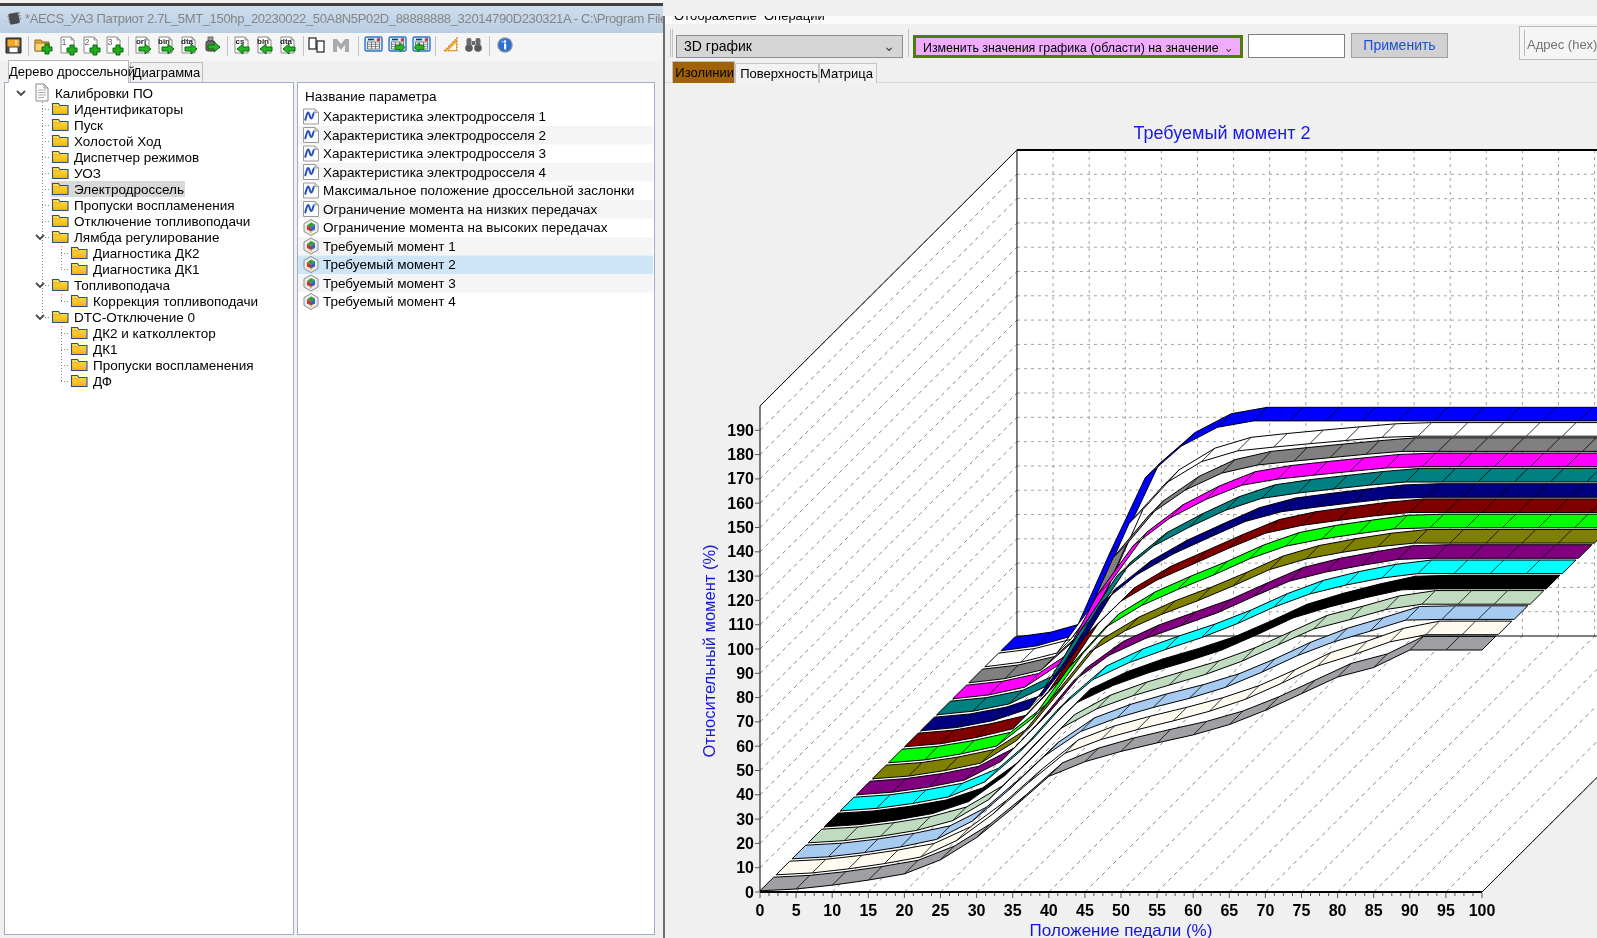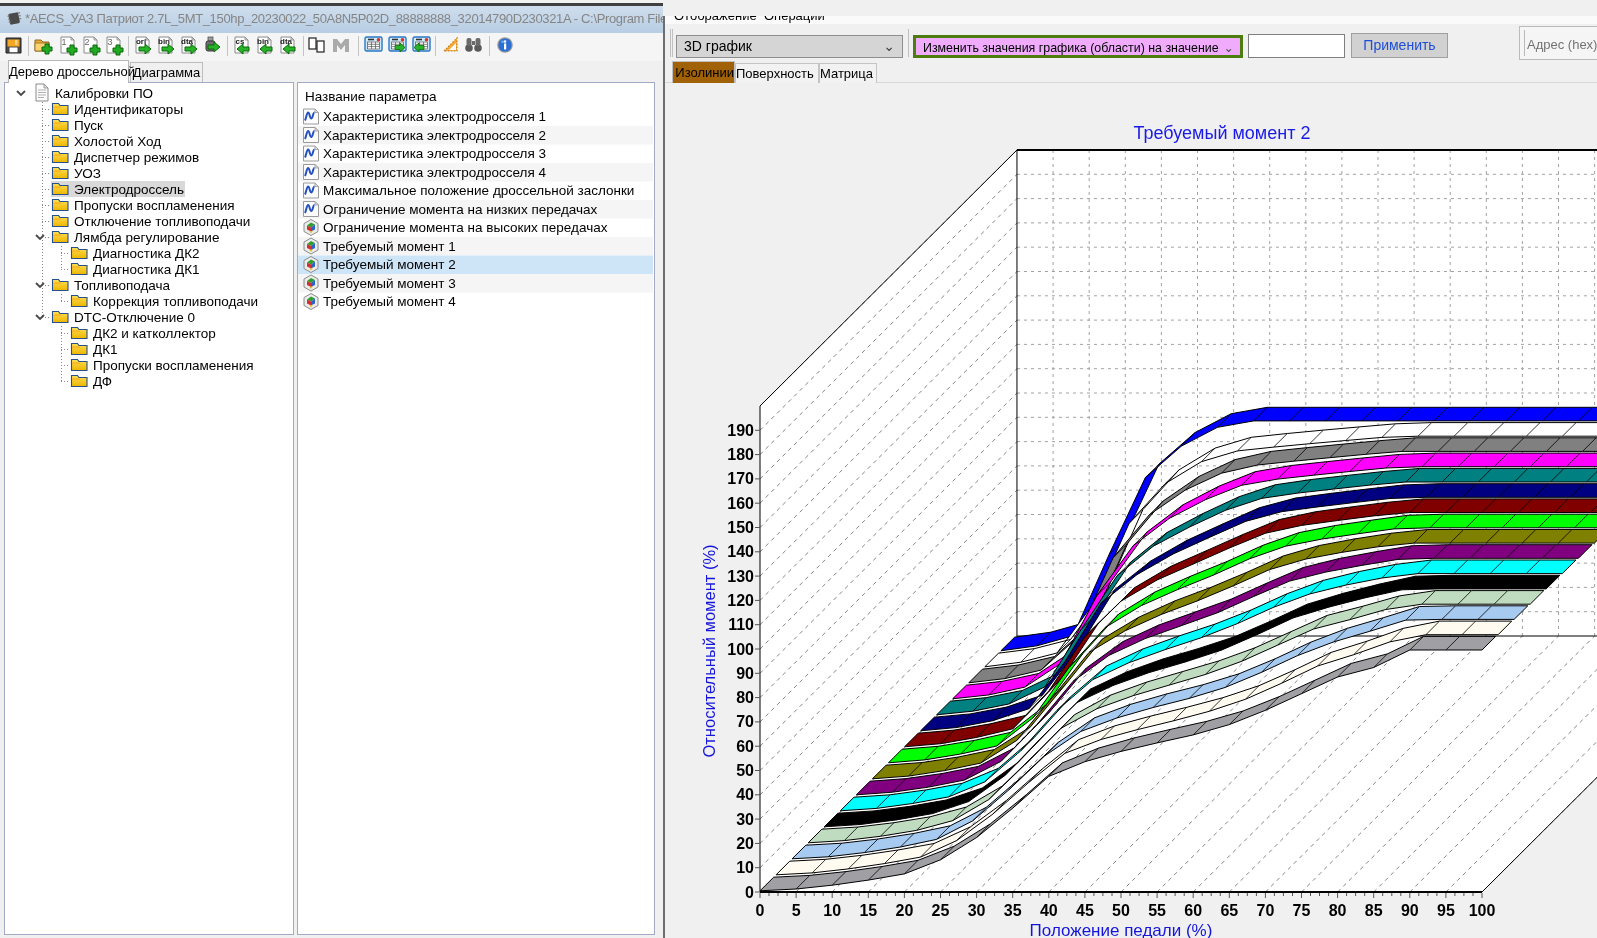--- a/index.html
+++ b/index.html
@@ -402,21 +402,21 @@
   <div class="abs" style="left:243px;top:13px;width:1px;height:28px;background:#c0c0c0"></div>
   <div class="abs" style="left:248px;top:19px;width:330px;height:23px;background:#f0abfc;border:3px solid #4d7c0f;font-size:12.4px;line-height:21px;padding-left:7px;padding-right:20px;white-space:nowrap;overflow:hidden">Изменить значения графика (области) на значение<span style="position:absolute;right:6px;top:0;color:#444">⌄</span></div>
   <div class="abs" style="left:583px;top:18px;width:97px;height:24px;background:#fff;border:1px solid #7f7f7f"></div>
   <div class="abs" style="left:686px;top:17px;width:97px;height:25px;background:#d1d1d1;border:1px solid #9f9f9f;font-size:14px;color:#1d4ed8;text-align:center;line-height:23px">Применить</div>
   <div class="abs" style="left:854px;top:10px;width:78px;height:34px;background:#f5f5f5;border-left:1px solid #bbb;border-top:1px solid #bbb;border-bottom:1px solid #bbb"></div>
   <div class="abs" style="left:859px;top:14px;width:1px;height:26px;background:#b9b9b9"></div>
   <div class="abs" style="left:862px;top:21px;font-size:13px;color:#737373;white-space:nowrap">Адрес (hex)</div>
 
   <div class="abs" style="left:0px;top:66px;width:934px;height:1px;background:#d8d8d8"></div>
   <div class="abs" style="left:7px;top:45px;width:63px;height:22px;background:#a16207;border:1px solid #c0c0c0;border-bottom:none;font-size:13px;text-align:right;line-height:21px;z-index:3">Изолинии</div>
-  <div class="abs" style="left:70px;top:47px;width:84px;height:20px;background:#f2f2f2;border:1px solid #c4c4c4;border-bottom:none;font-size:13px;text-align:left;line-height:19px">Поверхность</div>
+  <div class="abs" style="left:70px;top:47px;width:84px;height:20px;background:#f2f2f2;border:1px solid #c4c4c4;border-bottom:none;font-size:13px;text-align:right;line-height:19px">Поверхность</div>
   <div class="abs" style="left:154px;top:47px;width:58px;height:20px;background:#f2f2f2;border:1px solid #c4c4c4;border-bottom:none;font-size:13px;text-align:left;line-height:19px">Матрица</div>
   <div class="abs" style="left:0;top:67px;width:932px;height:871px"><svg id="chart" width="934" height="871" viewBox="0 0 934 871" font-family="Liberation Sans, sans-serif">
 <rect x="0" y="0" width="934" height="871" fill="#f0f0f0"></rect>
 <polygon points="95.0,809.0 95.0,322.99999999999994 351.96,66.99999999999994 351.96,553.0" fill="#fff"></polygon>
 <rect x="351.96" y="66.99999999999994" width="582.04" height="486.00000000000006" fill="#fff"></rect>
 <polygon points="95.0,809.0 817.0,809.0 934,692.4 934,553.0 351.96,553.0" fill="#fff"></polygon>
 <path d="M95.0,809.0L351.96,553.0 M95.0,784.7L351.96,528.7 M95.0,760.4L351.96,504.4 M95.0,736.1L351.96,480.1 M95.0,711.8L351.96,455.8 M95.0,687.5L351.96,431.5 M95.0,663.2L351.96,407.2 M95.0,638.9L351.96,382.9 M95.0,614.6L351.96,358.6 M95.0,590.3L351.96,334.3 M95.0,566.0L351.96,310.0 M95.0,541.7L351.96,285.7 M95.0,517.4L351.96,261.4 M95.0,493.1L351.96,237.1 M95.0,468.8L351.96,212.8 M95.0,444.5L351.96,188.5 M95.0,420.2L351.96,164.2 M95.0,395.9L351.96,139.9 M95.0,371.6L351.96,115.6 M95.0,347.3L351.96,91.3 M95.0,323.0L351.96,67.0" stroke="#858585" stroke-width="1" stroke-dasharray="4 4" fill="none"></path>
 <path d="M95.0,809.0L352.0,553.0 M131.1,809.0L388.1,553.0 M167.2,809.0L424.2,553.0 M203.3,809.0L460.3,553.0 M239.4,809.0L496.4,553.0 M275.5,809.0L532.5,553.0 M311.6,809.0L568.6,553.0 M347.7,809.0L604.7,553.0 M383.8,809.0L640.8,553.0 M419.9,809.0L676.9,553.0 M456.0,809.0L713.0,553.0 M492.1,809.0L749.1,553.0 M528.2,809.0L785.2,553.0 M564.3,809.0L821.3,553.0 M600.4,809.0L857.4,553.0 M636.5,809.0L893.5,553.0 M672.6,809.0L929.6,553.0 M708.7,809.0L934.0,584.5 M744.8,809.0L934.0,620.5 M780.9,809.0L934.0,656.5 M817.0,809.0L934.0,692.4" stroke="#858585" stroke-width="1" stroke-dasharray="4 4" fill="none"></path>
 <path d="M351.96,528.7L934,528.7 M351.96,504.4L934,504.4 M351.96,480.1L934,480.1 M351.96,455.8L934,455.8 M351.96,431.5L934,431.5 M351.96,407.2L934,407.2 M351.96,382.9L934,382.9 M351.96,358.6L934,358.6 M351.96,334.3L934,334.3 M351.96,310.0L934,310.0 M351.96,285.7L934,285.7 M351.96,261.4L934,261.4 M351.96,237.1L934,237.1 M351.96,212.8L934,212.8 M351.96,188.5L934,188.5 M351.96,164.2L934,164.2 M351.96,139.9L934,139.9 M351.96,115.6L934,115.6 M351.96,91.3L934,91.3 M388.1,66.99999999999994L388.1,553.0 M424.2,66.99999999999994L424.2,553.0 M460.3,66.99999999999994L460.3,553.0 M496.4,66.99999999999994L496.4,553.0 M532.5,66.99999999999994L532.5,553.0 M568.6,66.99999999999994L568.6,553.0 M604.7,66.99999999999994L604.7,553.0 M640.8,66.99999999999994L640.8,553.0 M676.9,66.99999999999994L676.9,553.0 M713.0,66.99999999999994L713.0,553.0 M749.1,66.99999999999994L749.1,553.0 M785.2,66.99999999999994L785.2,553.0 M821.3,66.99999999999994L821.3,553.0 M857.4,66.99999999999994L857.4,553.0 M893.5,66.99999999999994L893.5,553.0 M929.6,66.99999999999994L929.6,553.0" stroke="#a2a2a2" stroke-width="1" stroke-dasharray="3 4" fill="none"></path>
 <path d="M95.0,809.0L95.0,322.99999999999994L351.96,66.99999999999994" stroke="#000" stroke-width="1" fill="none"></path>

